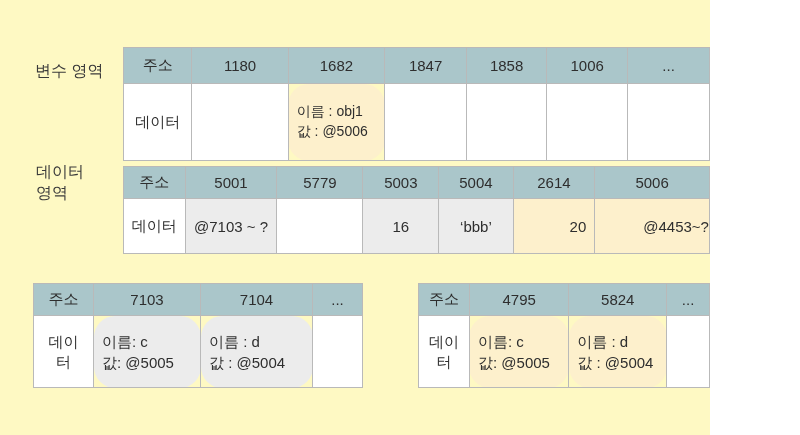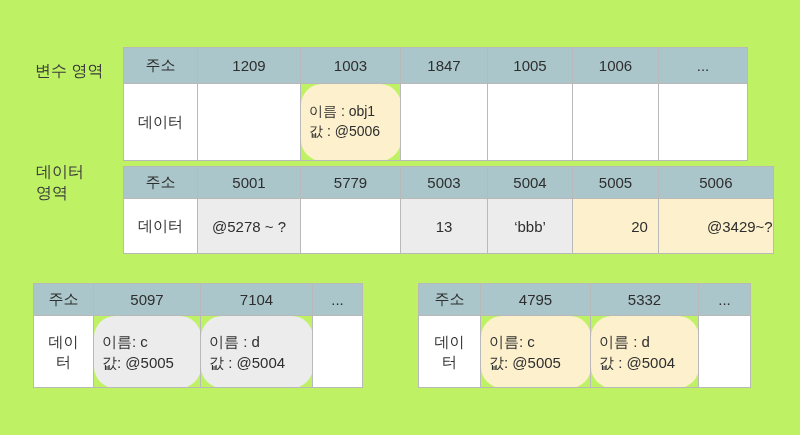--- a/index.html
+++ b/index.html
@@ -2,23 +2,23 @@
 <html style="--header-teal: #aac6ca; --highlight-yellow: #fdf0cc; --cell-gray: #ececec; --border: #b9b9b9; --text: #2e2e2e;"><head>
 <meta charset="utf-8">
 <style>
   html, body { margin: 0; padding: 0; background: #ffffff; }
   body {
     font-family: "Liberation Sans", "DejaVu Sans", sans-serif;
     color: var(--text, #2e2e2e);
   }
   .canvas {
     position: relative;
-    width: 800px;
+    width: 710px;
     height: 435px;
-    background: #bef264;
+    background: #fef9c3;
     overflow: hidden;
   }
   .area-label {
     position: absolute;
     font-size: 16px;
     line-height: 19px;
     color: #3a3a3a;
     white-space: pre-line;
   }
   table {
@@ -65,24 +65,24 @@
         <col style="width:103px">
         <col style="width:100px">
       <col style="width:87px">
         <col style="width:85px">
         <col style="width:86px">
         <col style="width:89px">
     </colgroup>
     <tbody>
         <tr style="height:36px">
       <td class="teal">주소</td>
-      <td class="teal">1209</td>
-      <td class="teal">1003</td>
+      <td class="teal">1180</td>
+      <td class="teal">1682</td>
       <td class="teal">1847</td>
-      <td class="teal">1005</td>
+      <td class="teal">1858</td>
       <td class="teal">1006</td>
       <td class="teal">...</td>
     </tr>
     <tr style="height:77px">
       <td>데이터</td>
       <td></td>
       <td class="yellow twoline small">
         <span>이름 : obj1</span>
         <span>값 : @5006</span>
       </td>
@@ -104,46 +104,46 @@
         <col style="width:86px">
         <col style="width:89px">
     </colgroup>
     <tbody>
         <tr style="height:32px">
       <td class="teal">주소</td>
       <td class="teal">5001</td>
       <td class="teal">5779</td>
       <td class="teal">5003</td>
       <td class="teal">5004</td>
-      <td class="teal">5005</td>
+      <td class="teal">2614</td>
       <td class="teal">5006</td>
     </tr>
     <tr style="height:55px">
       <td>데이터</td>
-      <td class="gray">@5278 ~ ?</td>
+      <td class="gray">@7103 ~ ?</td>
       <td></td>
-      <td class="gray">13</td>
+      <td class="gray">16</td>
       <td class="gray">‘bbb’</td>
       <td class="yellow">20</td>
-      <td class="yellow">@3429~?</td>
+      <td class="yellow">@4453~?</td>
     </tr>
   </tbody>
     </table>
 
   <table style="left:33px; top:283px;">
     <colgroup>
       <col style="width:60px">
         <col style="width:107px">
         <col style="width:112px">
         <col style="width:50px">
     </colgroup>
     <tbody>
         <tr style="height:32px">
       <td class="teal">주소</td>
-      <td class="teal">5097</td>
+      <td class="teal">7103</td>
       <td class="teal">7104</td>
       <td class="teal">...</td>
     </tr>
     <tr style="height:72px">
       <td class="pre">데이
 터</td>
       <td class="gray twoline">
         <span>이름: c</span>
         <span>값: @5005</span>
       </td>
@@ -160,21 +160,21 @@
     <colgroup>
       <col style="width:62px">
         <col style="width:110px">
         <col style="width:108px">
         <col style="width:52px">
     </colgroup>
     <tbody>
         <tr style="height:32px">
       <td class="teal">주소</td>
       <td class="teal">4795</td>
-      <td class="teal">5332</td>
+      <td class="teal">5824</td>
       <td class="teal">...</td>
     </tr>
     <tr style="height:72px">
       <td class="pre">데이
 터</td>
       <td class="yellow twoline">
         <span>이름: c</span>
         <span>값: @5005</span>
       </td>
       <td class="yellow twoline">

